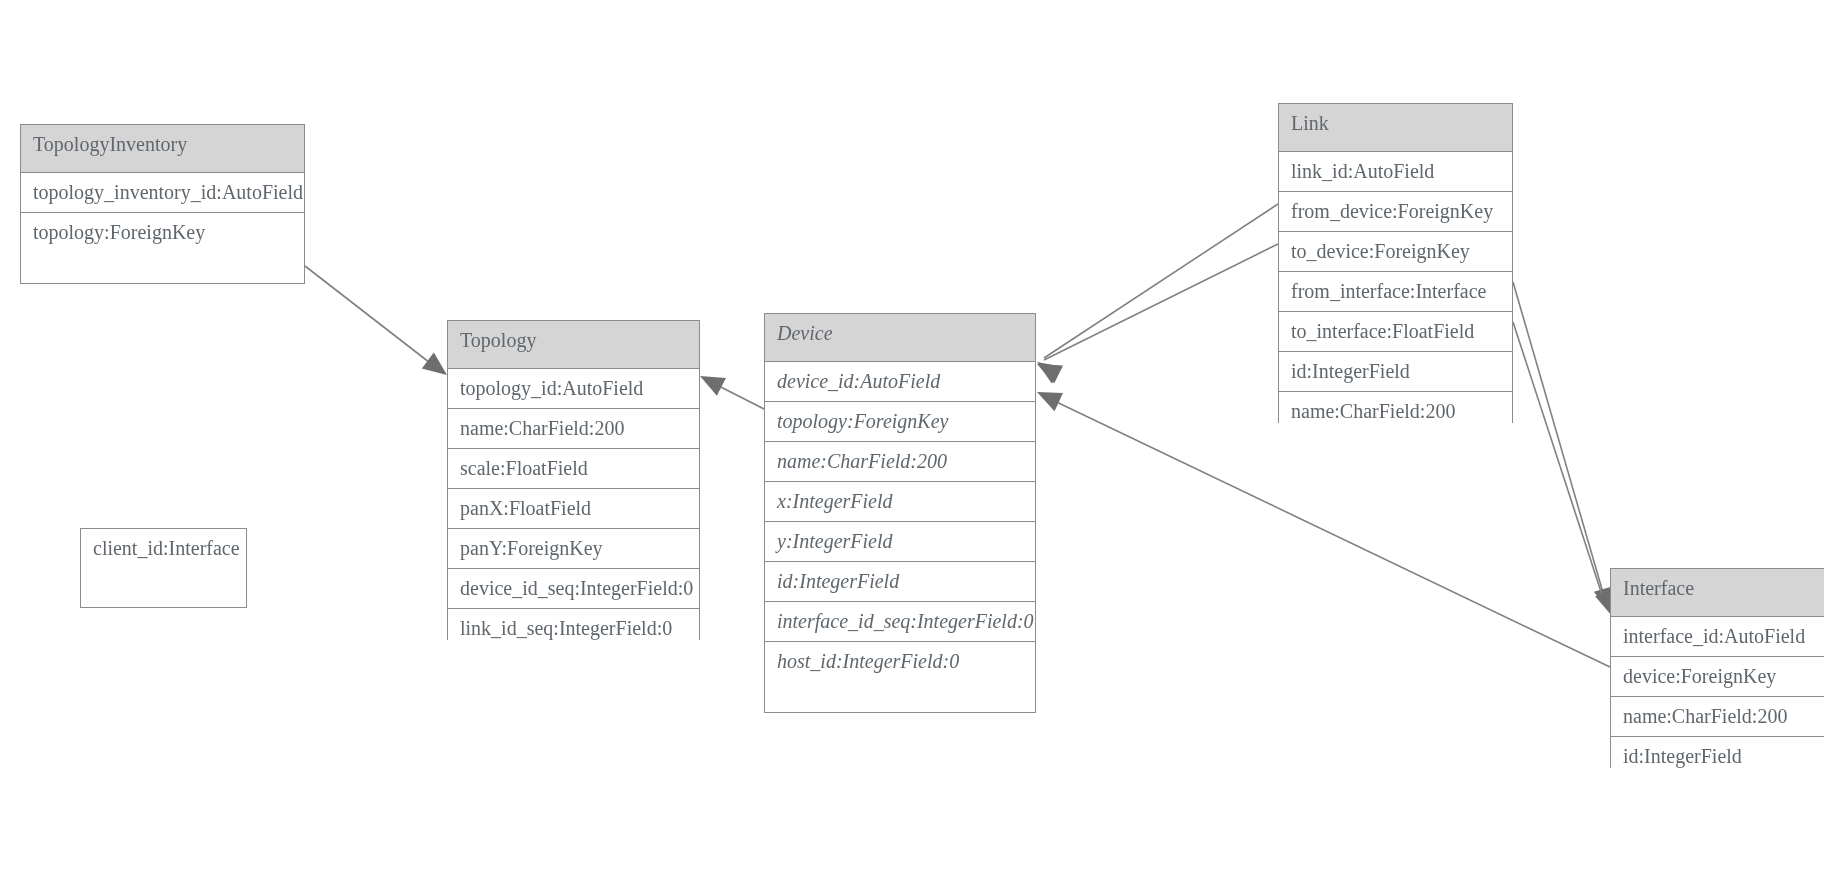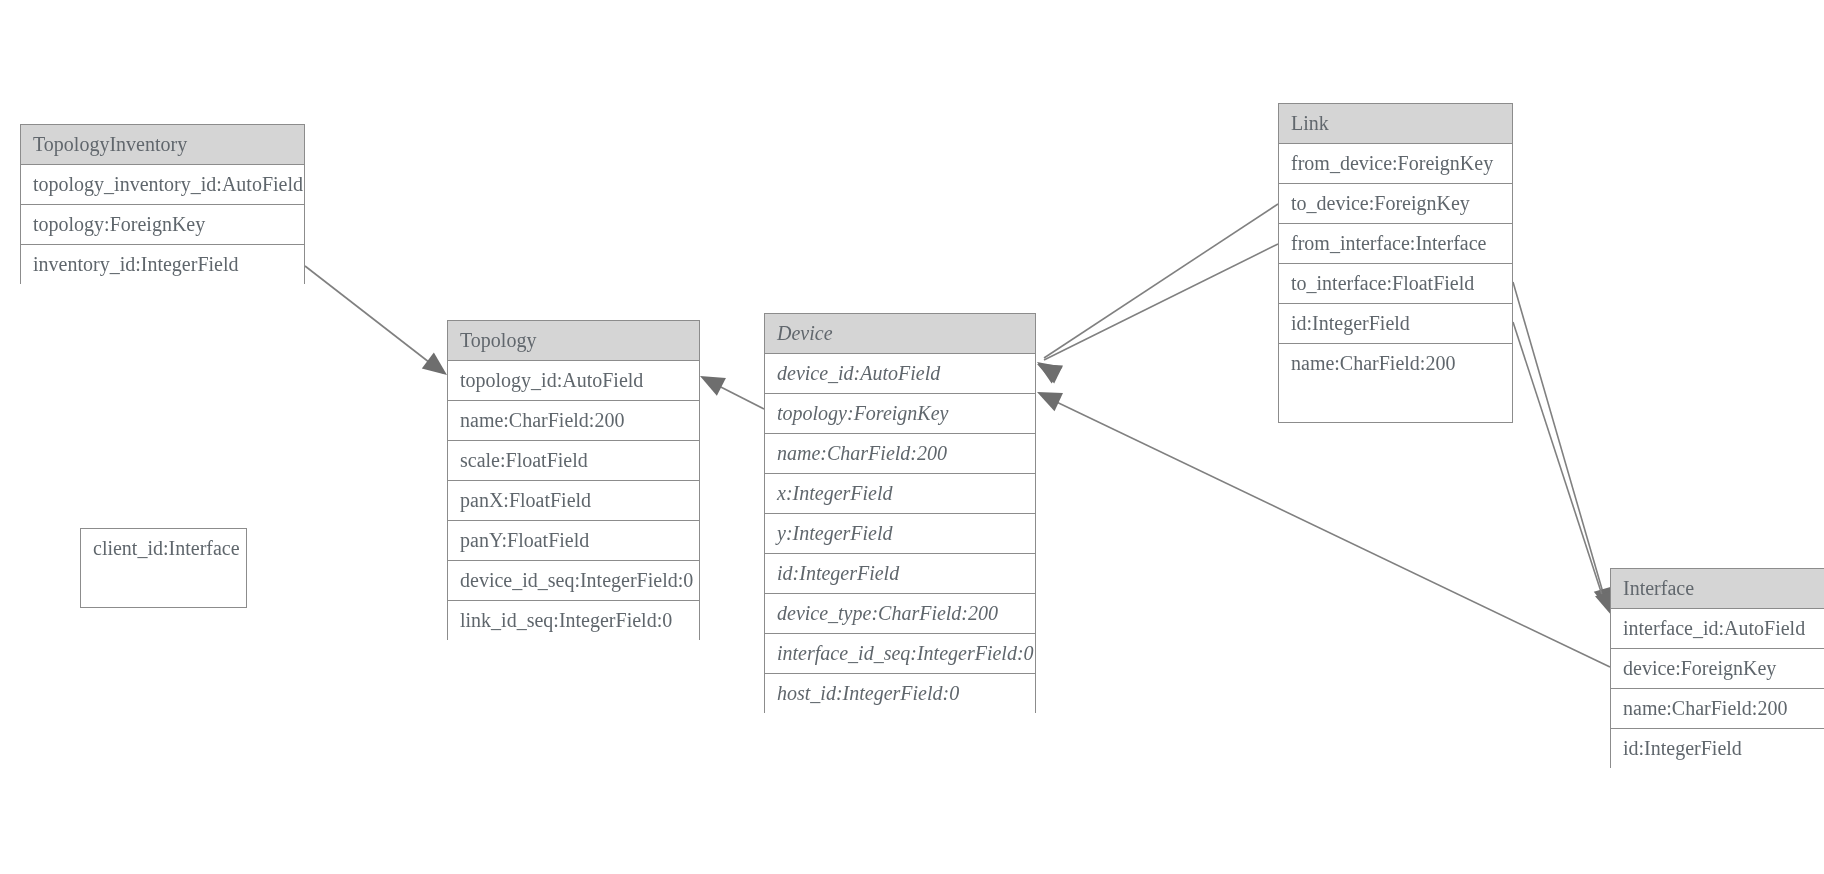--- a/index.html
+++ b/index.html
@@ -35,21 +35,21 @@
     border: 1px solid #8c8c8c;
     background: #ffffff;
   }
   .entity-header {
     box-sizing: border-box;
     background: #d5d5d5;
     border-bottom: 1px solid #8c8c8c;
     color: #61676d;
     font-size: 20px;
     line-height: 39px;
-    height: 40px;
+    height: 48px;
     padding: 0 0 0 12px;
     white-space: nowrap;
     overflow: hidden;
   }
   .entity-field {
     box-sizing: border-box;
     height: 40px;
     line-height: 39px;
     border-bottom: 1px solid #8c8c8c;
     color: #5f666c;
@@ -95,49 +95,48 @@
       <g>
         <path d="M 1513,322 L 1606,607" stroke="#808080" stroke-width="1.6" fill="none"></path>
         <polygon points="0,0 -24,-10 -24,10" fill="#6e6e6e" transform="translate(1612,616) rotate(72)"></polygon>
       </g>
     </svg>
   <div id="entity-layer">
       <div class="entity" style="left: 20px; top: 124px; width: 285px; height: 160px;">
         <div class="entity-header">TopologyInventory</div>
         <div class="entity-field">topology_inventory_id:AutoField</div>
         <div class="entity-field">topology:ForeignKey</div>
-        <div class="entity-field">inventory_id:IntegerField</div>
       </div>
       <div class="entity" style="left: 80px; top: 528px; width: 167px; height: 80px;">
         <div class="entity-field">client_id:Interface</div>
       </div>
       <div class="entity" style="left: 447px; top: 320px; width: 253px; height: 320px;">
         <div class="entity-header">Topology</div>
         <div class="entity-field">topology_id:AutoField</div>
         <div class="entity-field">name:CharField:200</div>
         <div class="entity-field">scale:FloatField</div>
         <div class="entity-field">panX:FloatField</div>
-        <div class="entity-field">panY:FloatField</div>
+        <div class="entity-field">panY:ForeignKey</div>
         <div class="entity-field">device_id_seq:IntegerField:0</div>
         <div class="entity-field">link_id_seq:IntegerField:0</div>
       </div>
       <div class="entity" style="left: 764px; top: 313px; width: 272px; height: 400px; font-style: italic;">
         <div class="entity-header">Device</div>
         <div class="entity-field">device_id:AutoField</div>
         <div class="entity-field">topology:ForeignKey</div>
         <div class="entity-field">name:CharField:200</div>
         <div class="entity-field">x:IntegerField</div>
         <div class="entity-field">y:IntegerField</div>
         <div class="entity-field">id:IntegerField</div>
-        <div class="entity-field">device_type:CharField:200</div>
         <div class="entity-field">interface_id_seq:IntegerField:0</div>
         <div class="entity-field">host_id:IntegerField:0</div>
       </div>
       <div class="entity" style="left: 1278px; top: 103px; width: 235px; height: 320px;">
         <div class="entity-header">Link</div>
+        <div class="entity-field">link_id:AutoField</div>
         <div class="entity-field">from_device:ForeignKey</div>
         <div class="entity-field">to_device:ForeignKey</div>
         <div class="entity-field">from_interface:Interface</div>
         <div class="entity-field">to_interface:FloatField</div>
         <div class="entity-field">id:IntegerField</div>
         <div class="entity-field">name:CharField:200</div>
       </div>
       <div class="entity" style="left: 1610px; top: 568px; width: 232px; height: 200px;">
         <div class="entity-header">Interface</div>
         <div class="entity-field">interface_id:AutoField</div>

